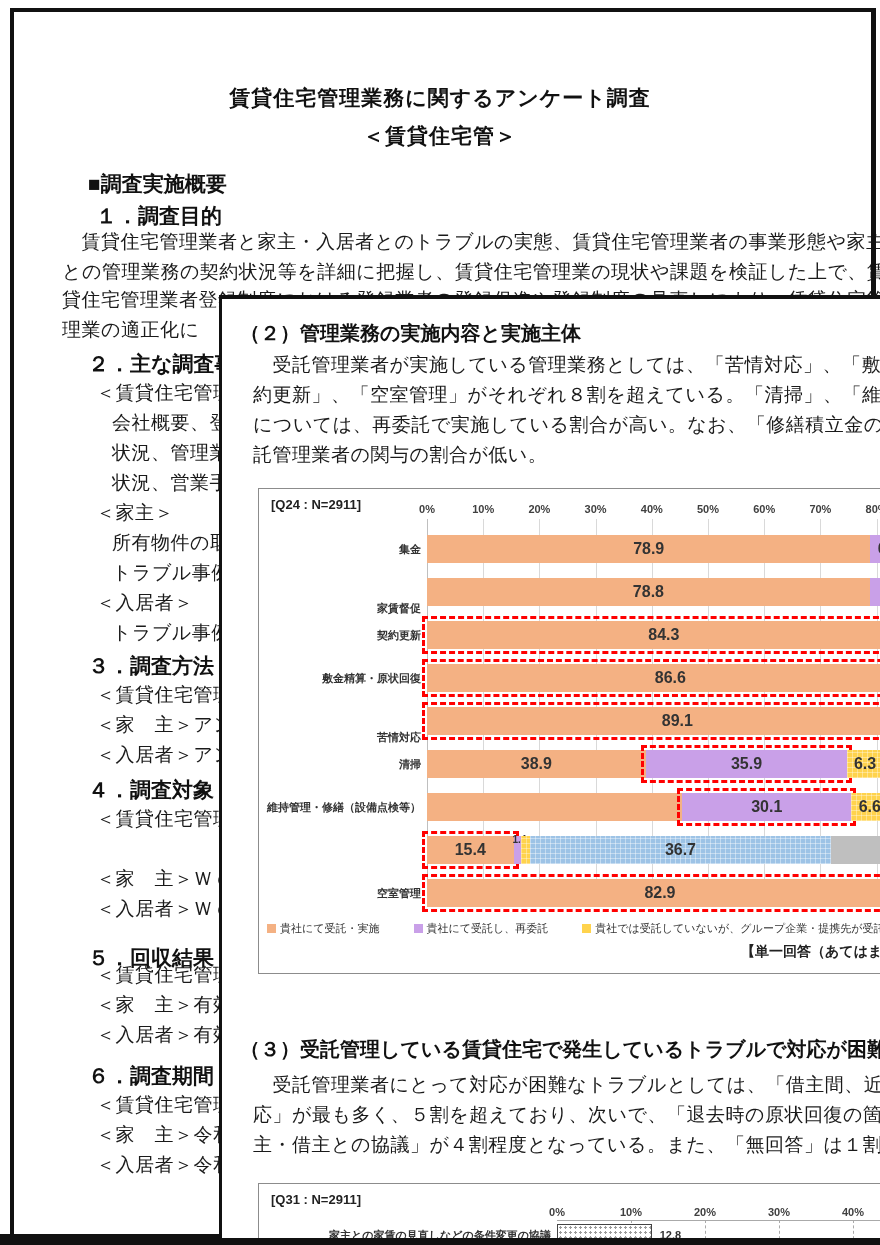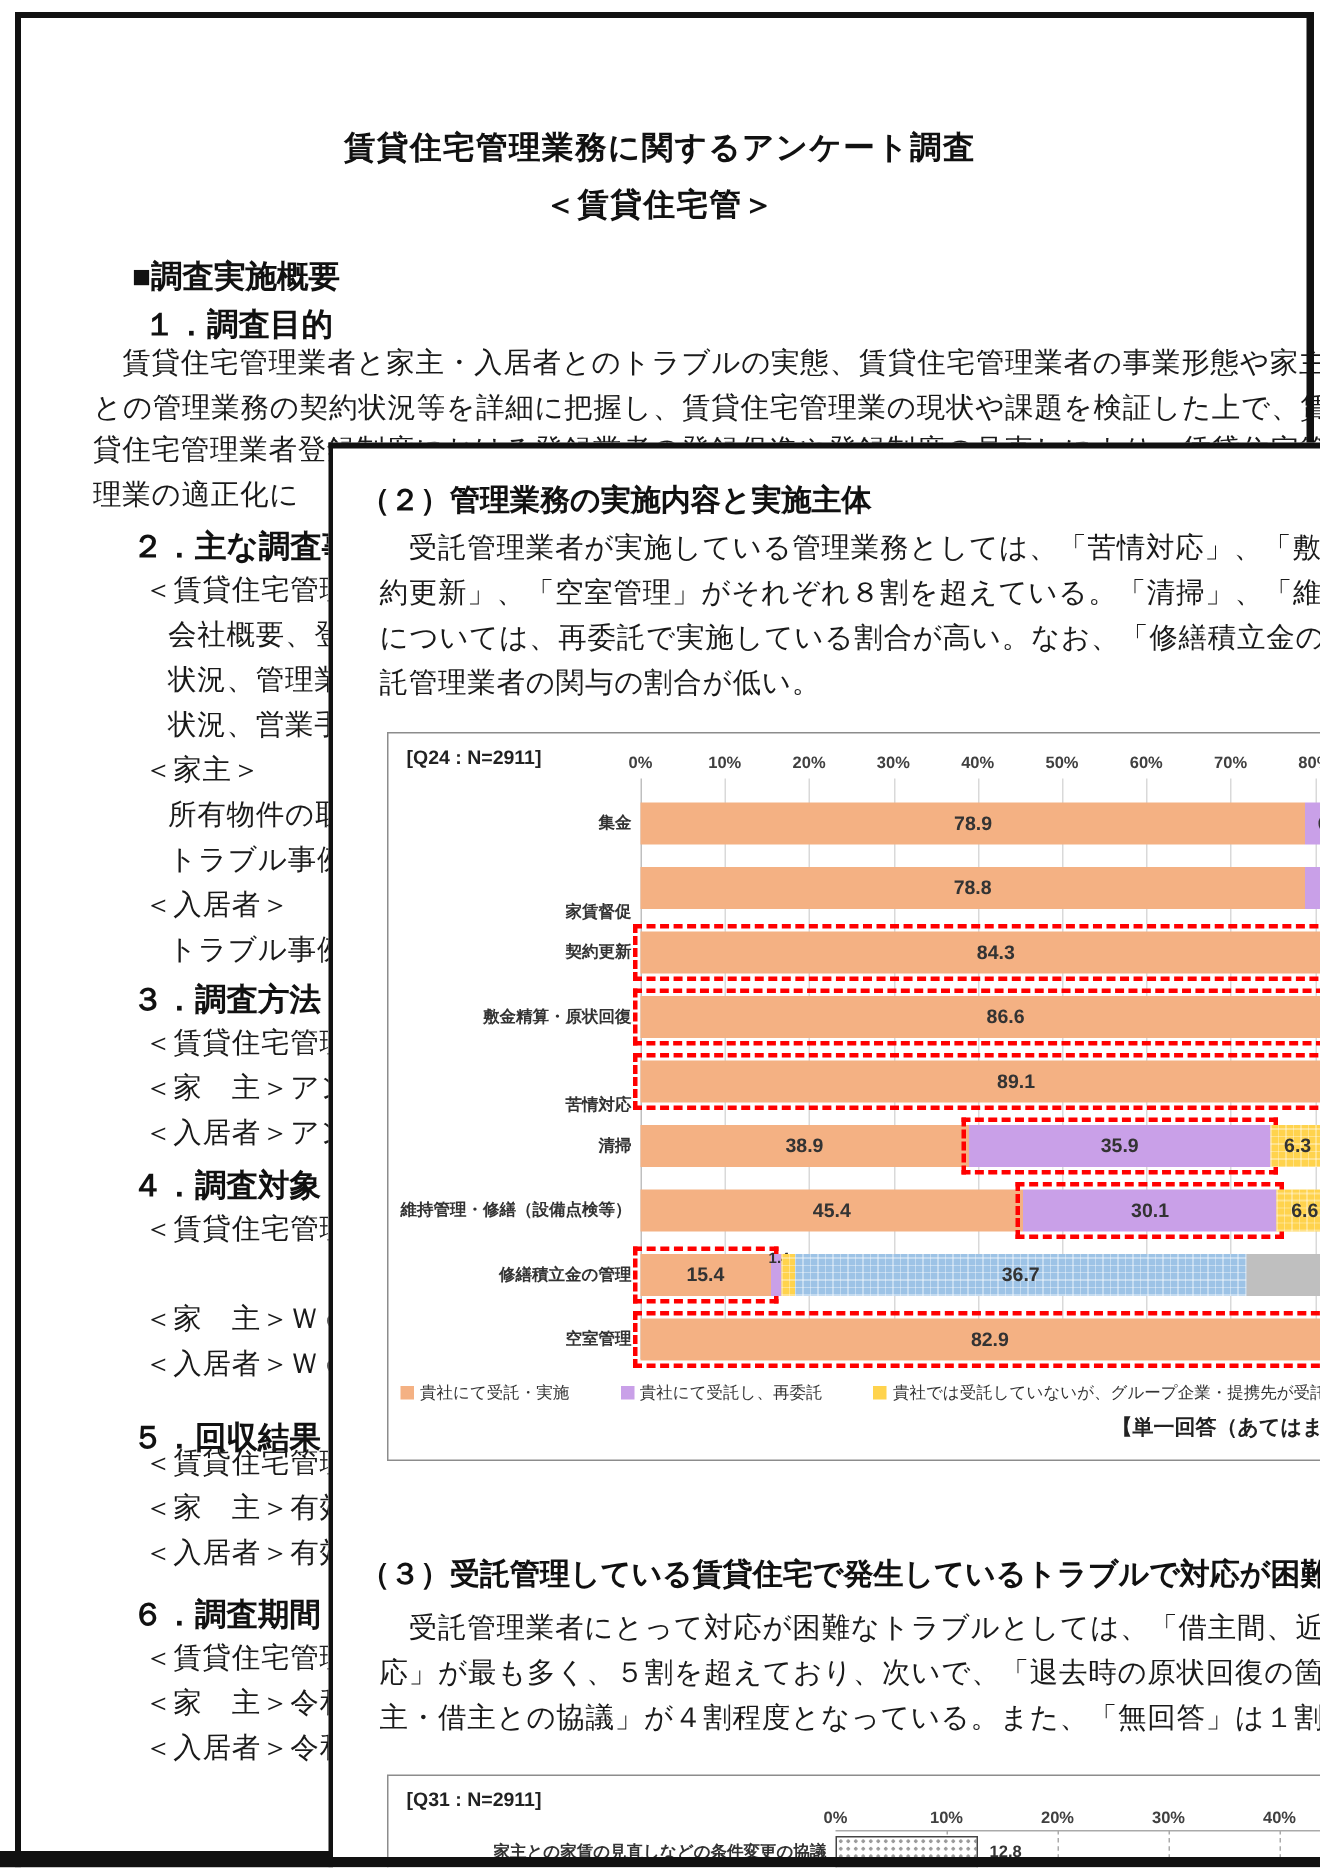--- a/index.html
+++ b/index.html
@@ -36,21 +36,21 @@
   .seg{position:absolute;}
   .seg-orange{background:#F4B183;}
   .seg-purple{background:#C9A0E8;}
   .seg-yellow{background:#FFD34D;background-image:
       repeating-linear-gradient(0deg,rgba(255,255,255,.35) 0 1px,transparent 1px 5px),
       repeating-linear-gradient(90deg,rgba(255,255,255,.35) 0 1px,transparent 1px 5px);}
   .seg-blue{background:#9DC3E6;background-image:
       repeating-linear-gradient(0deg,rgba(255,255,255,.4) 0 1px,transparent 1px 5px),
       repeating-linear-gradient(90deg,rgba(255,255,255,.4) 0 1px,transparent 1px 5px);}
   .seg-gray{background:#BFBFBF;}
-  .segval{position:absolute;font-size:13px;font-weight:700;color:#333;white-space:nowrap;}
+  .segval{position:absolute;font-size:16px;font-weight:700;color:#333;white-space:nowrap;}
   .dash{position:absolute;border:3px dashed #ff0000;box-sizing:border-box;}
   .legend{position:absolute;left:8px;top:432px;display:flex;gap:34px;align-items:center;white-space:nowrap;}
   .lgitem{display:flex;align-items:center;gap:4px;font-size:11px;color:#333;}
   .lgswatch{display:inline-block;width:9px;height:9px;}
   .note{position:absolute;left:482px;top:454px;font-size:14px;font-weight:700;color:#222;white-space:nowrap;}
   .q31-axis{position:absolute;top:36px;height:1px;background:#aaa;}
   .q31-grid{position:absolute;top:36px;height:30px;width:0;border-left:1px dashed #aaa;}
   .q31-rowlab{position:absolute;left:0;top:40px;width:292px;text-align:right;font-size:11px;font-weight:700;
               color:#333;line-height:22px;white-space:nowrap;}
   .q31-bar{position:absolute;top:40px;height:22px;background:#fff;border:1px solid #444;box-sizing:border-box;
@@ -158,27 +158,25 @@
       <div class="rowlab" style="top: 261px;">清掃</div>
       <div class="seg seg-orange" style="left: 168px; top: 261px; width: 218.618px; height: 28px;"></div>
       <div class="segval" style="left: 168px; top: 261px; width: 218.618px; line-height: 28px; text-align: center;">38.9</div>
       <div class="seg seg-purple" style="left: 386.618px; top: 261px; width: 201.758px; height: 28px;"></div>
       <div class="segval" style="left: 386.618px; top: 261px; width: 201.758px; line-height: 28px; text-align: center;">35.9</div>
       <div class="dash" style="left: 381.618px; top: 256px; width: 211.758px; height: 38px;"></div>
       <div class="seg seg-yellow" style="left: 588.376px; top: 261px; width: 35.406px; height: 28px;"></div>
       <div class="segval" style="left: 588.376px; top: 261px; width: 35.406px; line-height: 28px; text-align: center;">6.3</div>
       <div class="rowlab" style="top: 304px;">維持管理・修繕（設備点検等）</div>
       <div class="seg seg-orange" style="left: 168px; top: 304px; width: 255.148px; height: 28px;"></div>
-      <div class="segval" style="left: 168px; top: 304px; width: 255.148px; line-height: 28px; text-align: center;">45.4</div>
       <div class="seg seg-purple" style="left: 423.148px; top: 304px; width: 169.162px; height: 28px;"></div>
       <div class="segval" style="left: 423.148px; top: 304px; width: 169.162px; line-height: 28px; text-align: center;">30.1</div>
       <div class="dash" style="left: 418.148px; top: 299px; width: 179.162px; height: 38px;"></div>
       <div class="seg seg-yellow" style="left: 592.31px; top: 304px; width: 37.092px; height: 28px;"></div>
       <div class="segval" style="left: 592.31px; top: 304px; width: 37.092px; line-height: 28px; text-align: center;">6.6</div>
-      <div class="rowlab" style="top: 347px;">修繕積立金の管理</div>
       <div class="seg seg-orange" style="left: 168px; top: 347px; width: 86.548px; height: 28px;"></div>
       <div class="segval" style="left: 168px; top: 347px; width: 86.548px; line-height: 28px; text-align: center;">15.4</div>
       <div class="dash" style="left: 163px; top: 342px; width: 96.548px; height: 38px;"></div>
       <div class="seg seg-purple" style="left: 254.548px; top: 347px; width: 7.868px; height: 28px;"></div>
       <div class="segval" style="left: 253.416px; top: 345px; font-size: 10px;">1.4</div>
       <div class="seg seg-yellow" style="left: 262.416px; top: 347px; width: 8.992px; height: 28px;"></div>
       <div class="segval" style="left: 273.408px; top: 361px; font-size: 10px;">1.6</div>
       <div class="seg seg-blue" style="left: 271.408px; top: 347px; width: 300.108px; height: 28px;"></div>
       <div class="segval" style="left: 271.408px; top: 347px; width: 300.108px; line-height: 28px; text-align: center;">36.7</div>
       <div class="seg seg-gray" style="left: 571.516px; top: 347px; width: 158.484px; height: 28px;"></div>

